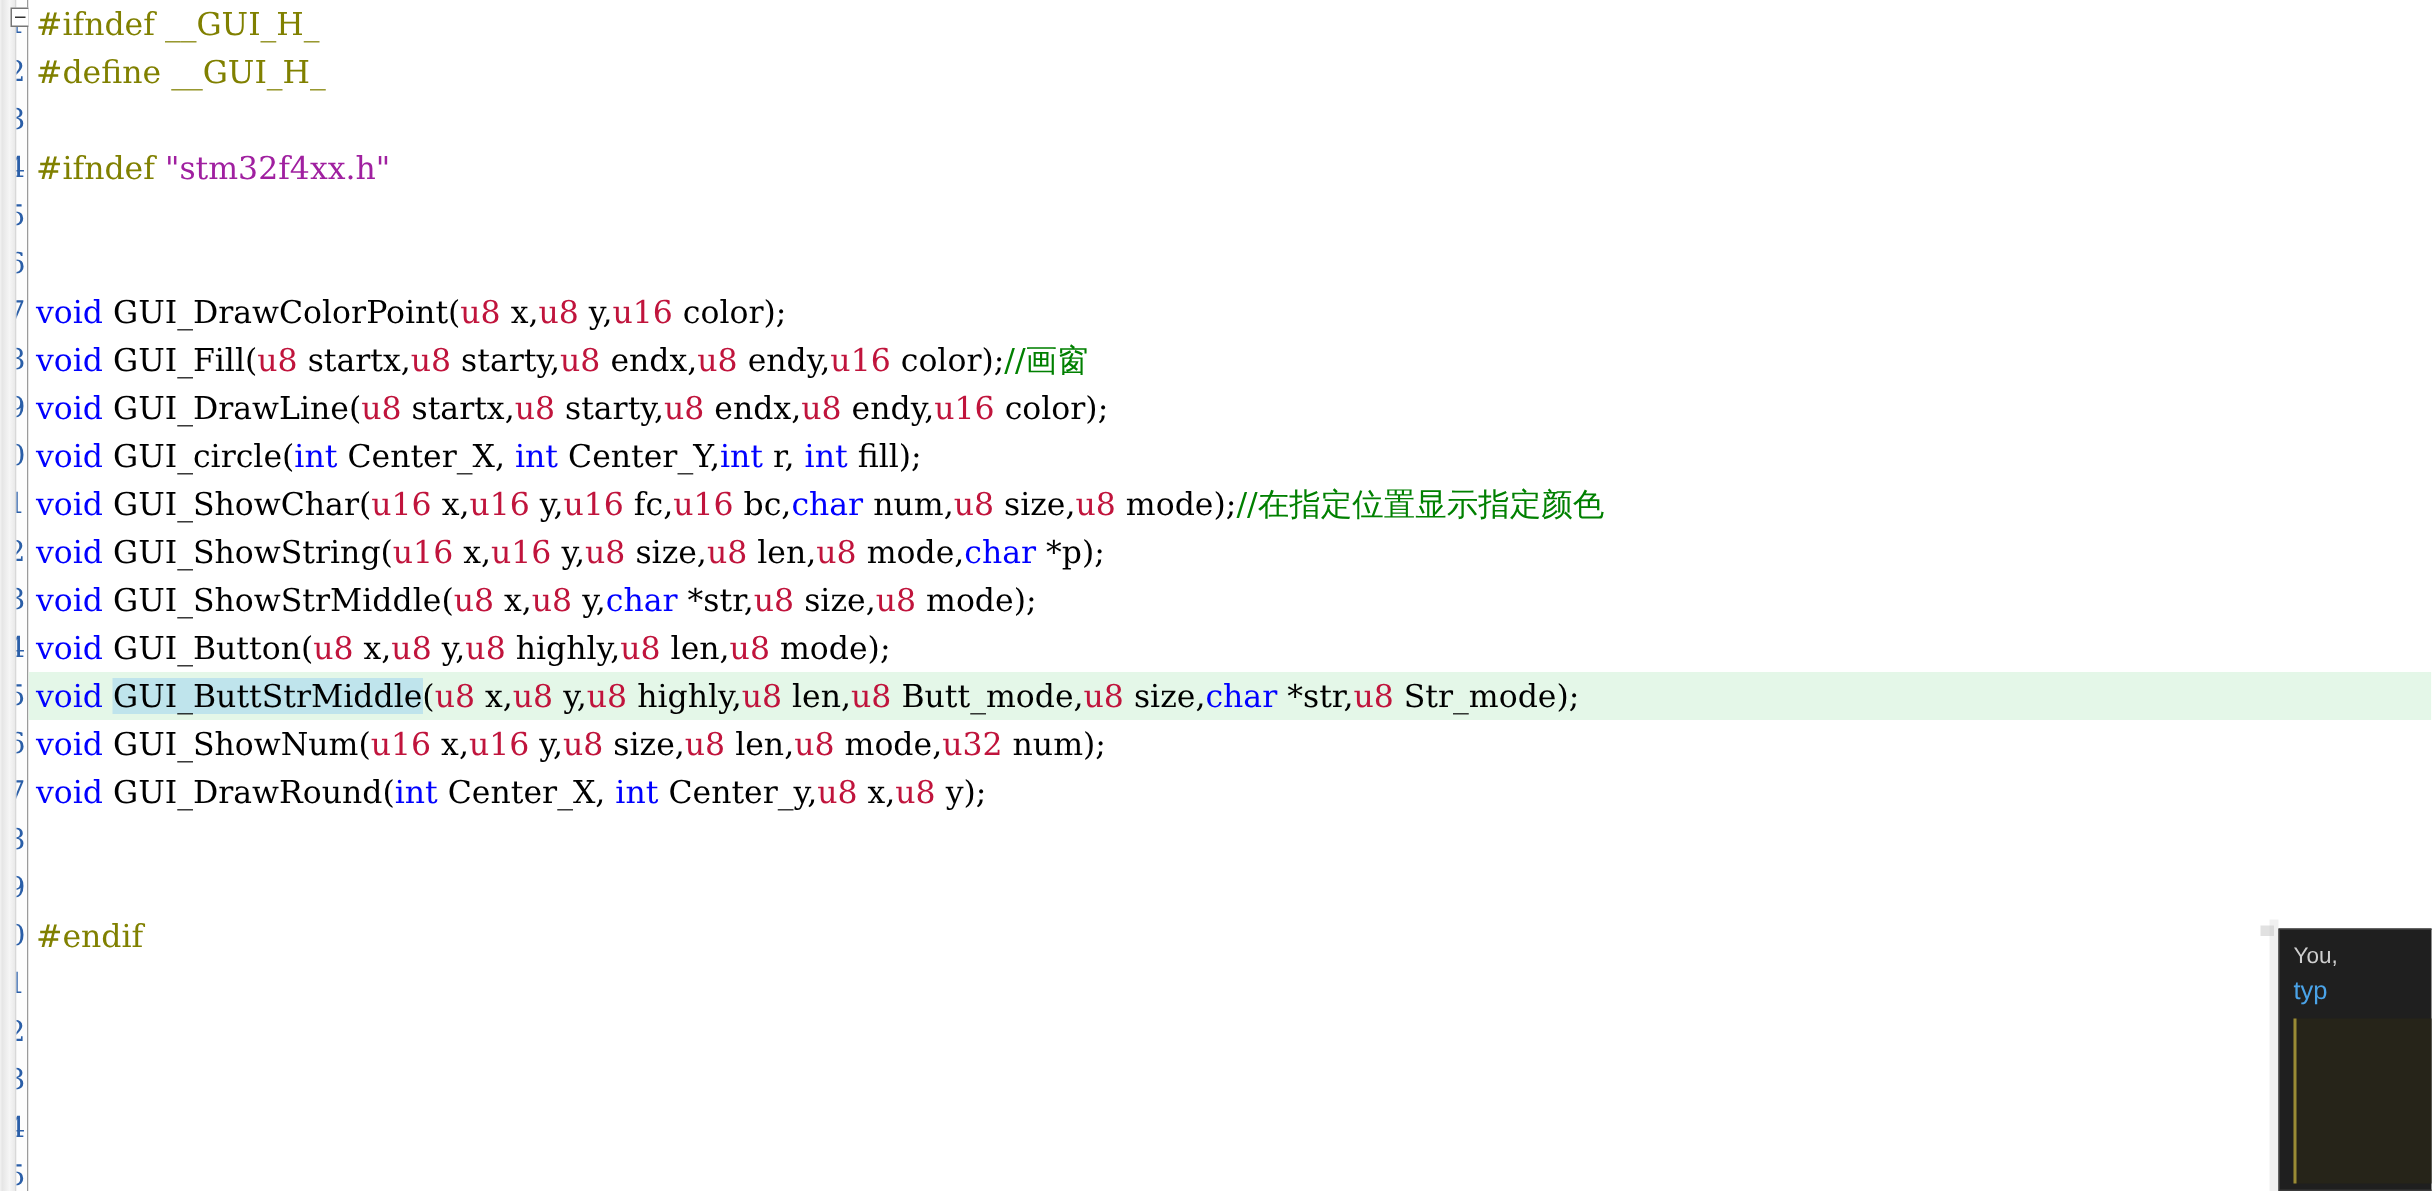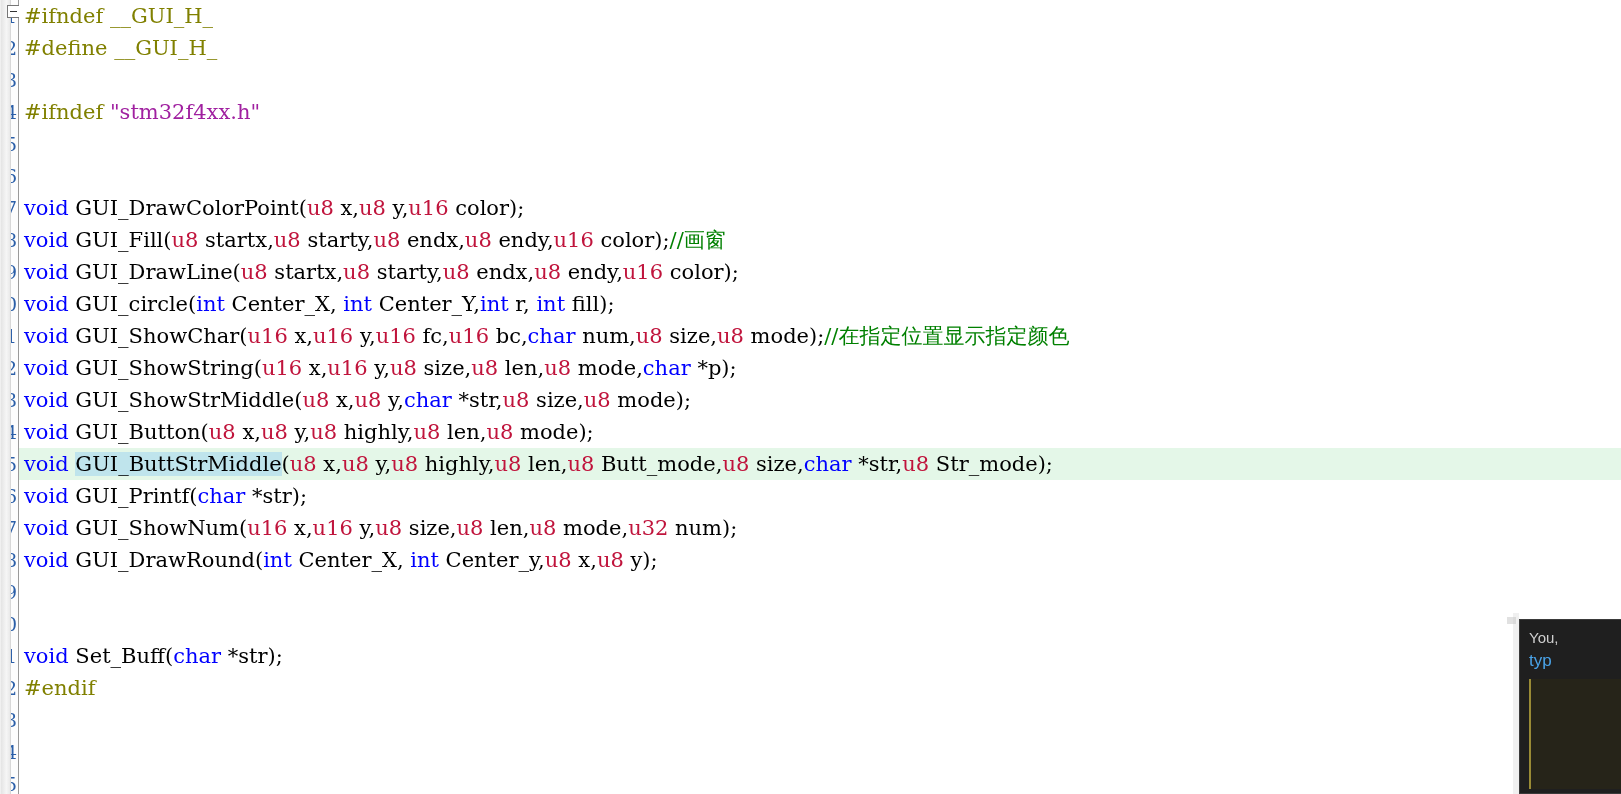--- a/index.html
+++ b/index.html
@@ -214,26 +214,24 @@
       <div class="line">&nbsp;</div>
       <div class="line"><span class="tok" style="color: rgb(0, 0, 255);">void</span><span class="tok" style="color: rgb(0, 0, 0);"> GUI_DrawColorPoint(</span><span class="tok" style="color: rgb(192, 20, 60);">u8</span><span class="tok" style="color: rgb(0, 0, 0);"> x,</span><span class="tok" style="color: rgb(192, 20, 60);">u8</span><span class="tok" style="color: rgb(0, 0, 0);"> y,</span><span class="tok" style="color: rgb(192, 20, 60);">u16</span><span class="tok" style="color: rgb(0, 0, 0);"> color);</span></div>
       <div class="line"><span class="tok" style="color: rgb(0, 0, 255);">void</span><span class="tok" style="color: rgb(0, 0, 0);"> GUI_Fill(</span><span class="tok" style="color: rgb(192, 20, 60);">u8</span><span class="tok" style="color: rgb(0, 0, 0);"> startx,</span><span class="tok" style="color: rgb(192, 20, 60);">u8</span><span class="tok" style="color: rgb(0, 0, 0);"> starty,</span><span class="tok" style="color: rgb(192, 20, 60);">u8</span><span class="tok" style="color: rgb(0, 0, 0);"> endx,</span><span class="tok" style="color: rgb(192, 20, 60);">u8</span><span class="tok" style="color: rgb(0, 0, 0);"> endy,</span><span class="tok" style="color: rgb(192, 20, 60);">u16</span><span class="tok" style="color: rgb(0, 0, 0);"> color);</span><span class="tok" style="color: rgb(0, 128, 0);">//画窗</span></div>
       <div class="line"><span class="tok" style="color: rgb(0, 0, 255);">void</span><span class="tok" style="color: rgb(0, 0, 0);"> GUI_DrawLine(</span><span class="tok" style="color: rgb(192, 20, 60);">u8</span><span class="tok" style="color: rgb(0, 0, 0);"> startx,</span><span class="tok" style="color: rgb(192, 20, 60);">u8</span><span class="tok" style="color: rgb(0, 0, 0);"> starty,</span><span class="tok" style="color: rgb(192, 20, 60);">u8</span><span class="tok" style="color: rgb(0, 0, 0);"> endx,</span><span class="tok" style="color: rgb(192, 20, 60);">u8</span><span class="tok" style="color: rgb(0, 0, 0);"> endy,</span><span class="tok" style="color: rgb(192, 20, 60);">u16</span><span class="tok" style="color: rgb(0, 0, 0);"> color);</span></div>
       <div class="line"><span class="tok" style="color: rgb(0, 0, 255);">void</span><span class="tok" style="color: rgb(0, 0, 0);"> GUI_circle(</span><span class="tok" style="color: rgb(0, 0, 255);">int</span><span class="tok" style="color: rgb(0, 0, 0);"> Center_X, </span><span class="tok" style="color: rgb(0, 0, 255);">int</span><span class="tok" style="color: rgb(0, 0, 0);"> Center_Y,</span><span class="tok" style="color: rgb(0, 0, 255);">int</span><span class="tok" style="color: rgb(0, 0, 0);"> r, </span><span class="tok" style="color: rgb(0, 0, 255);">int</span><span class="tok" style="color: rgb(0, 0, 0);"> fill);</span></div>
       <div class="line"><span class="tok" style="color: rgb(0, 0, 255);">void</span><span class="tok" style="color: rgb(0, 0, 0);"> GUI_ShowChar(</span><span class="tok" style="color: rgb(192, 20, 60);">u16</span><span class="tok" style="color: rgb(0, 0, 0);"> x,</span><span class="tok" style="color: rgb(192, 20, 60);">u16</span><span class="tok" style="color: rgb(0, 0, 0);"> y,</span><span class="tok" style="color: rgb(192, 20, 60);">u16</span><span class="tok" style="color: rgb(0, 0, 0);"> fc,</span><span class="tok" style="color: rgb(192, 20, 60);">u16</span><span class="tok" style="color: rgb(0, 0, 0);"> bc,</span><span class="tok" style="color: rgb(0, 0, 255);">char</span><span class="tok" style="color: rgb(0, 0, 0);"> num,</span><span class="tok" style="color: rgb(192, 20, 60);">u8</span><span class="tok" style="color: rgb(0, 0, 0);"> size,</span><span class="tok" style="color: rgb(192, 20, 60);">u8</span><span class="tok" style="color: rgb(0, 0, 0);"> mode);</span><span class="tok" style="color: rgb(0, 128, 0);">//在指定位置显示指定颜色</span></div>
       <div class="line"><span class="tok" style="color: rgb(0, 0, 255);">void</span><span class="tok" style="color: rgb(0, 0, 0);"> GUI_ShowString(</span><span class="tok" style="color: rgb(192, 20, 60);">u16</span><span class="tok" style="color: rgb(0, 0, 0);"> x,</span><span class="tok" style="color: rgb(192, 20, 60);">u16</span><span class="tok" style="color: rgb(0, 0, 0);"> y,</span><span class="tok" style="color: rgb(192, 20, 60);">u8</span><span class="tok" style="color: rgb(0, 0, 0);"> size,</span><span class="tok" style="color: rgb(192, 20, 60);">u8</span><span class="tok" style="color: rgb(0, 0, 0);"> len,</span><span class="tok" style="color: rgb(192, 20, 60);">u8</span><span class="tok" style="color: rgb(0, 0, 0);"> mode,</span><span class="tok" style="color: rgb(0, 0, 255);">char</span><span class="tok" style="color: rgb(0, 0, 0);"> *p);</span></div>
       <div class="line"><span class="tok" style="color: rgb(0, 0, 255);">void</span><span class="tok" style="color: rgb(0, 0, 0);"> GUI_ShowStrMiddle(</span><span class="tok" style="color: rgb(192, 20, 60);">u8</span><span class="tok" style="color: rgb(0, 0, 0);"> x,</span><span class="tok" style="color: rgb(192, 20, 60);">u8</span><span class="tok" style="color: rgb(0, 0, 0);"> y,</span><span class="tok" style="color: rgb(0, 0, 255);">char</span><span class="tok" style="color: rgb(0, 0, 0);"> *str,</span><span class="tok" style="color: rgb(192, 20, 60);">u8</span><span class="tok" style="color: rgb(0, 0, 0);"> size,</span><span class="tok" style="color: rgb(192, 20, 60);">u8</span><span class="tok" style="color: rgb(0, 0, 0);"> mode);</span></div>
       <div class="line"><span class="tok" style="color: rgb(0, 0, 255);">void</span><span class="tok" style="color: rgb(0, 0, 0);"> GUI_Button(</span><span class="tok" style="color: rgb(192, 20, 60);">u8</span><span class="tok" style="color: rgb(0, 0, 0);"> x,</span><span class="tok" style="color: rgb(192, 20, 60);">u8</span><span class="tok" style="color: rgb(0, 0, 0);"> y,</span><span class="tok" style="color: rgb(192, 20, 60);">u8</span><span class="tok" style="color: rgb(0, 0, 0);"> highly,</span><span class="tok" style="color: rgb(192, 20, 60);">u8</span><span class="tok" style="color: rgb(0, 0, 0);"> len,</span><span class="tok" style="color: rgb(192, 20, 60);">u8</span><span class="tok" style="color: rgb(0, 0, 0);"> mode);</span></div>
       <div class="line current"><span class="tok" style="color: rgb(0, 0, 255);">void</span><span class="tok" style="color: rgb(0, 0, 0);"> </span><span class="tok sel" style="color: rgb(0, 0, 0);">GUI_ButtStrMiddle</span><span class="tok" style="color: rgb(0, 0, 0);">(</span><span class="tok" style="color: rgb(192, 20, 60);">u8</span><span class="tok" style="color: rgb(0, 0, 0);"> x,</span><span class="tok" style="color: rgb(192, 20, 60);">u8</span><span class="tok" style="color: rgb(0, 0, 0);"> y,</span><span class="tok" style="color: rgb(192, 20, 60);">u8</span><span class="tok" style="color: rgb(0, 0, 0);"> highly,</span><span class="tok" style="color: rgb(192, 20, 60);">u8</span><span class="tok" style="color: rgb(0, 0, 0);"> len,</span><span class="tok" style="color: rgb(192, 20, 60);">u8</span><span class="tok" style="color: rgb(0, 0, 0);"> Butt_mode,</span><span class="tok" style="color: rgb(192, 20, 60);">u8</span><span class="tok" style="color: rgb(0, 0, 0);"> size,</span><span class="tok" style="color: rgb(0, 0, 255);">char</span><span class="tok" style="color: rgb(0, 0, 0);"> *str,</span><span class="tok" style="color: rgb(192, 20, 60);">u8</span><span class="tok" style="color: rgb(0, 0, 0);"> Str_mode);</span></div>
-      <div class="line"><span class="tok" style="color: rgb(0, 0, 255);">void</span><span class="tok" style="color: rgb(0, 0, 0);"> GUI_Printf(</span><span class="tok" style="color: rgb(0, 0, 255);">char</span><span class="tok" style="color: rgb(0, 0, 0);"> *str);</span></div>
       <div class="line"><span class="tok" style="color: rgb(0, 0, 255);">void</span><span class="tok" style="color: rgb(0, 0, 0);"> GUI_ShowNum(</span><span class="tok" style="color: rgb(192, 20, 60);">u16</span><span class="tok" style="color: rgb(0, 0, 0);"> x,</span><span class="tok" style="color: rgb(192, 20, 60);">u16</span><span class="tok" style="color: rgb(0, 0, 0);"> y,</span><span class="tok" style="color: rgb(192, 20, 60);">u8</span><span class="tok" style="color: rgb(0, 0, 0);"> size,</span><span class="tok" style="color: rgb(192, 20, 60);">u8</span><span class="tok" style="color: rgb(0, 0, 0);"> len,</span><span class="tok" style="color: rgb(192, 20, 60);">u8</span><span class="tok" style="color: rgb(0, 0, 0);"> mode,</span><span class="tok" style="color: rgb(192, 20, 60);">u32</span><span class="tok" style="color: rgb(0, 0, 0);"> num);</span></div>
       <div class="line"><span class="tok" style="color: rgb(0, 0, 255);">void</span><span class="tok" style="color: rgb(0, 0, 0);"> GUI_DrawRound(</span><span class="tok" style="color: rgb(0, 0, 255);">int</span><span class="tok" style="color: rgb(0, 0, 0);"> Center_X, </span><span class="tok" style="color: rgb(0, 0, 255);">int</span><span class="tok" style="color: rgb(0, 0, 0);"> Center_y,</span><span class="tok" style="color: rgb(192, 20, 60);">u8</span><span class="tok" style="color: rgb(0, 0, 0);"> x,</span><span class="tok" style="color: rgb(192, 20, 60);">u8</span><span class="tok" style="color: rgb(0, 0, 0);"> y);</span></div>
       <div class="line">&nbsp;</div>
       <div class="line">&nbsp;</div>
-      <div class="line"><span class="tok" style="color: rgb(0, 0, 255);">void</span><span class="tok" style="color: rgb(0, 0, 0);"> Set_Buff(</span><span class="tok" style="color: rgb(0, 0, 255);">char</span><span class="tok" style="color: rgb(0, 0, 0);"> *str);</span></div>
       <div class="line"><span class="tok" style="color: rgb(128, 128, 0);">#endif</span></div>
     </div>
 
   <div id="tooltip-shadow"></div>
   <div id="tooltip-nub"></div>
   <div id="tooltip">
     <div class="tt-line1">You,</div>
     <div class="tt-line2">typ</div>
     <div class="tt-box"></div>
   </div>

